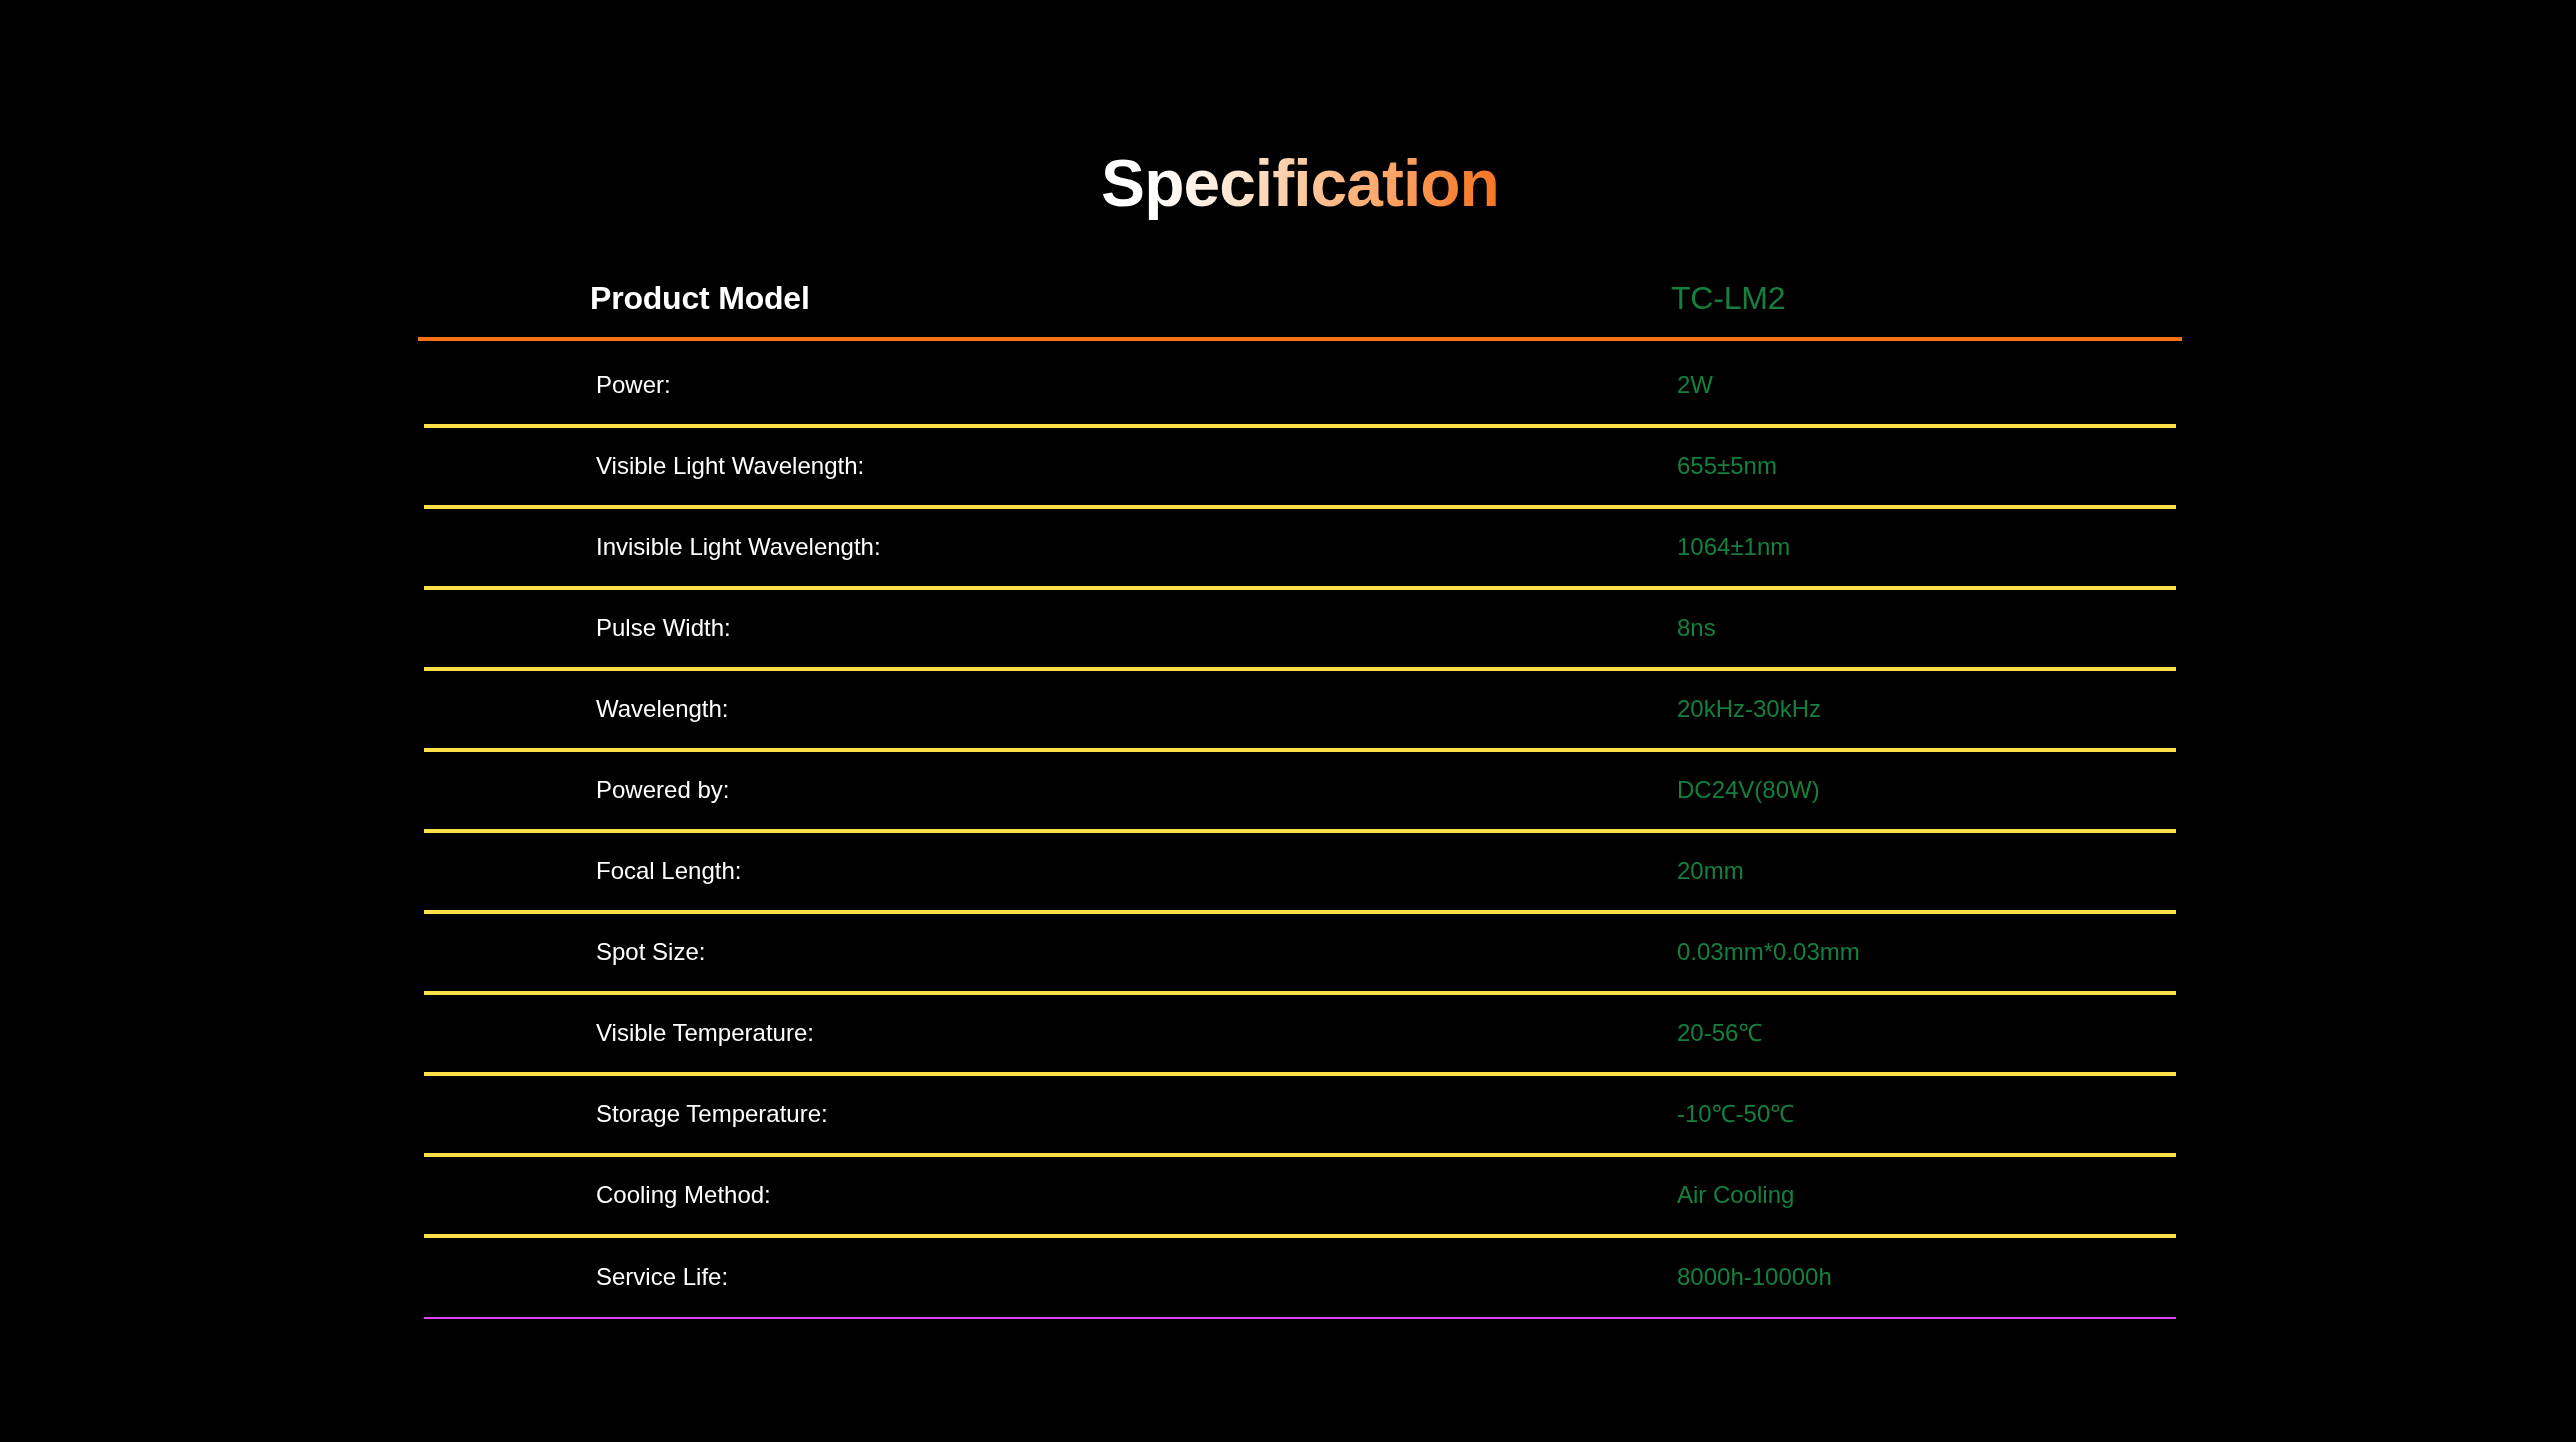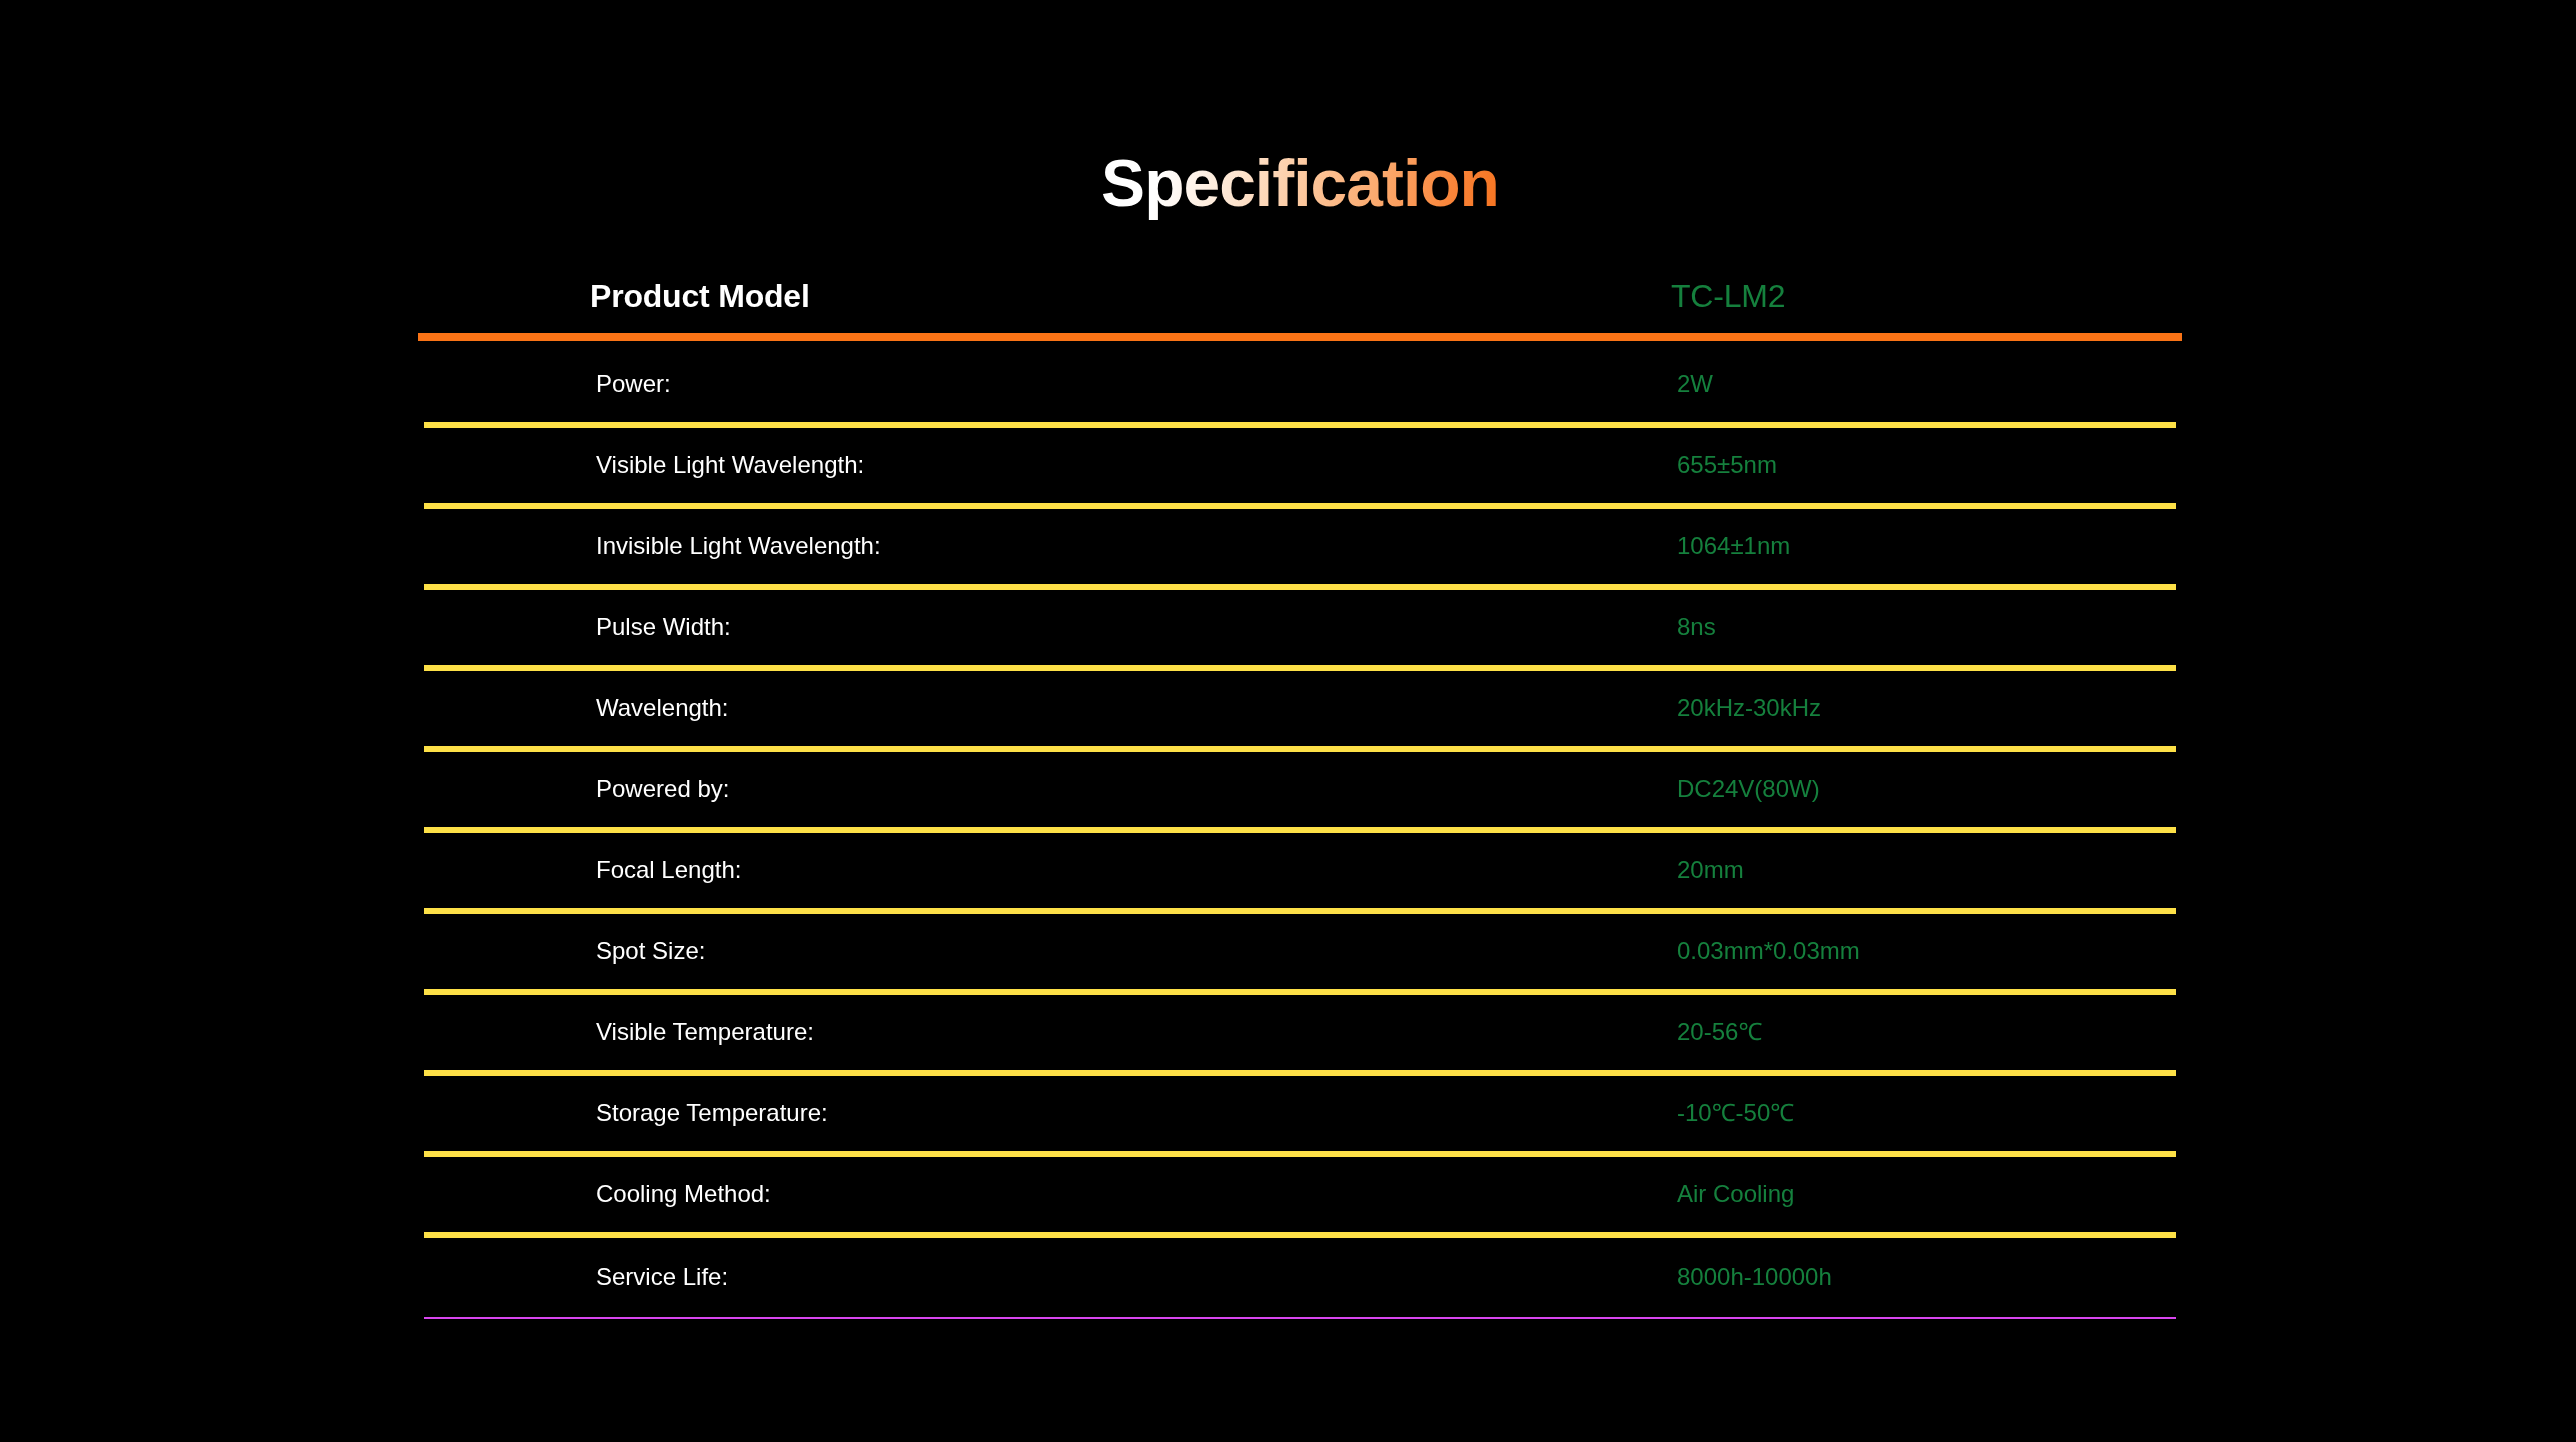--- a/index.html
+++ b/index.html
@@ -61,26 +61,26 @@
     top: 241px;
     width: 1776px;
   }
 
   .spec-row {
     position: relative;
     display: flex;
     align-items: center;
     width: 100%;
     height: 81px;
-    border-bottom: 6px solid #fde047;
+    border-bottom: 4px solid #fde047;
   }
 
   .spec-row.header-row {
     height: 82px;
-    border-bottom: 8px solid #f97316;
+    border-bottom: 4px solid #f97316;
   }
 
   .spec-row.last-row {
     border-bottom: 2px solid #d946ef;
   }
 
   .cell-label {
     flex: 0 0 1077px;
     padding-left: 166px;
     font-size: 24px;

